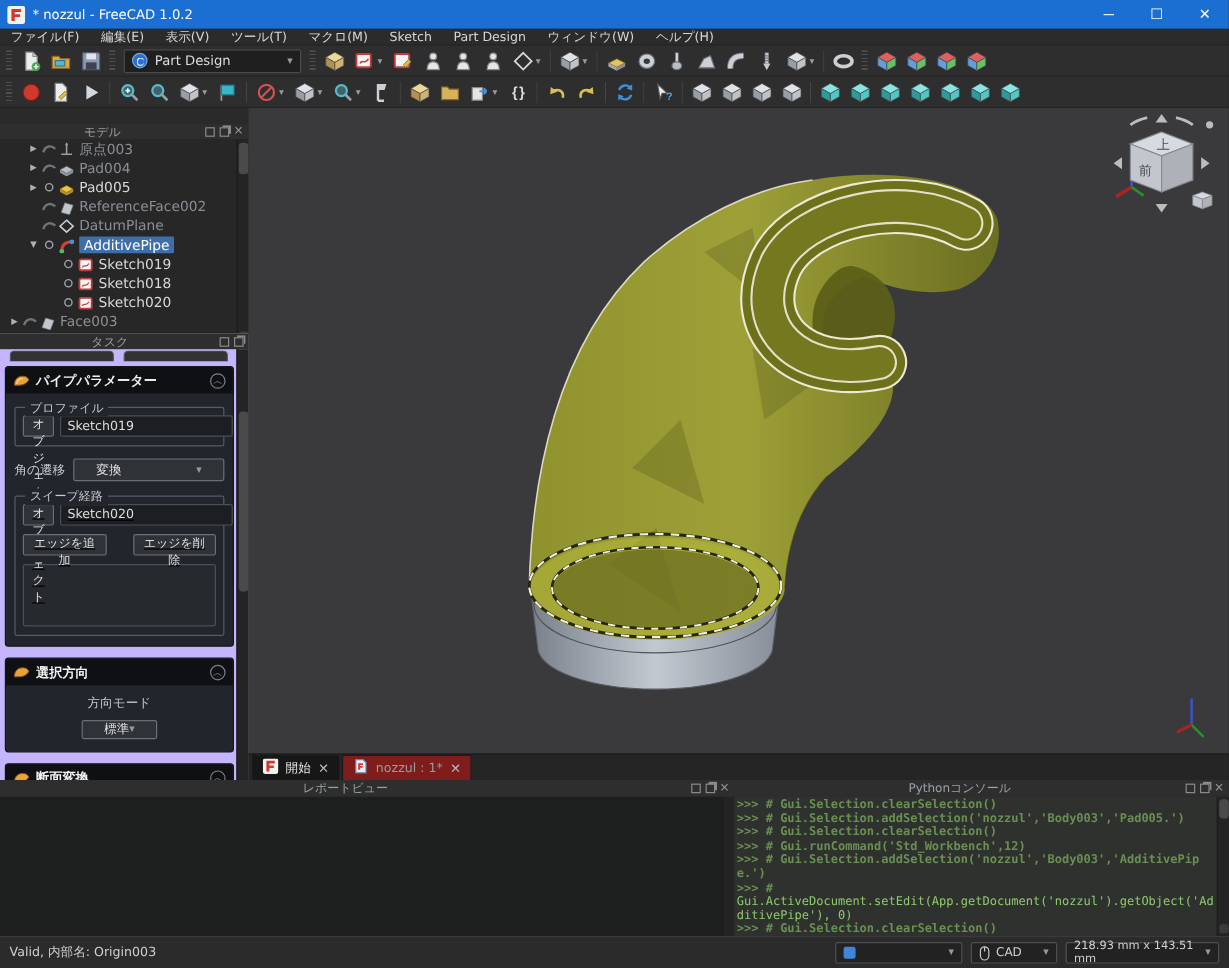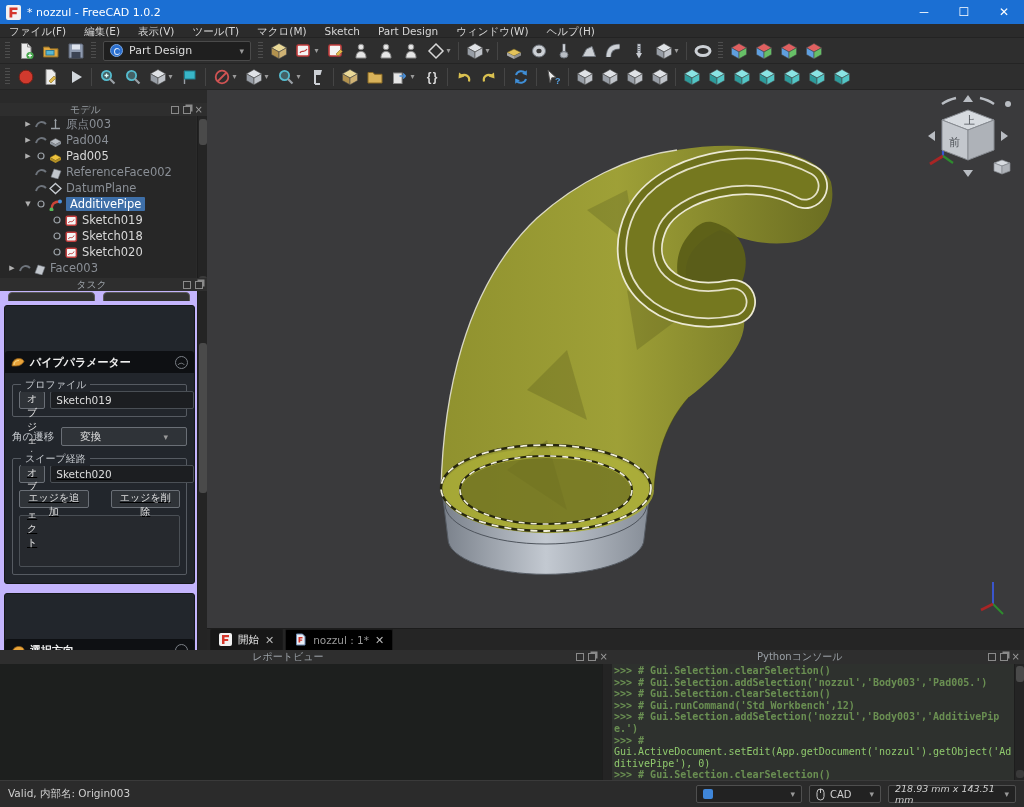--- a/index.html
+++ b/index.html
@@ -61,21 +61,21 @@
   .trow .ticon { width:15px; display:flex; justify-content:center; margin-right:3px; flex:0 0 auto; }
   .vscroll { position:absolute; width:10px; background:#242424; border-left:1px solid #1d1d1d; }
   .vthumb { position:absolute; left:1px; width:8px; background:#4a4a4a; border-radius:3px; }
 
   .taskpanel { position:absolute; left:0; top:188px; width:207px; height:372px; background:#c4b5fd; }
   .stubrow { position:absolute; left:8px; top:14px; width:182px; height:9px; display:flex; gap:8px; overflow:hidden; }
   .stub { flex:1; height:18px; border:1px solid #5a5a5a; border-radius:4px; background:#333; }
   .taskbody { position:absolute; left:4px; top:27px; right:12px; bottom:0; }
   .sect { border:1px solid #15171a; border-radius:3px; margin-bottom:9px; background:#22262c; }
   .shead { height:22px; background:#0e1013; border-radius:3px 3px 0 0; display:flex; align-items:center;
-    padding:0 6px;margin-top:45px; }
+    padding:0 6px; }
   .shead .sttl { color:#f0f0f0; font-size:11px; font-weight:bold; flex:1; margin-left:5px; }
   .chev { width:13px; height:13px; border:1px solid #7a7f86; border-radius:50%; color:#aab0b6;
     font-size:8px; line-height:11px; text-align:center; }
   .sbody { padding:6px 7px 8px 7px; }
   .fieldset { border:1px solid #565b62; border-radius:2px; padding:6px 6px 7px 6px; position:relative; margin-top:5px; }
   .legend { position:absolute; top:-7px; left:8px; background:#22262c; padding:0 4px; color:#c4c8cd; font-size:10px; }
   .frow { display:flex; gap:5px; }
   .btn { background:#2f3338; border:1px solid #6a6f76; border-radius:2px; color:#e0e0e0;
     font-size:10px; height:18px; padding:0 7px; }
   .tfield { flex:1; background:#1c1e21; border:1px solid #4a4f55; border-radius:2px; color:#dcdcdc;
@@ -94,21 +94,21 @@
   .viewport { position:absolute; left:207px; top:90px; width:817px; height:538px; background:#3a3a3c; overflow:hidden; }
   .navcube { position:absolute; right:10px; top:4px; }
   .axistri { position:absolute; right:14px; bottom:8px; }
 
   
   .doctabs { position:absolute; left:207px; top:628px; width:817px; height:22px; background:#252525;
     display:flex; align-items:flex-end; gap:2px; padding-left:3px; border-top:1px solid #1c1c1c; }
   .dtab { height:21px; display:flex; align-items:center; gap:6px; padding:0 8px;
     font-size:10.5px; border:1px solid #1a1a1a; border-bottom:0; border-radius:2px 2px 0 0; }
   .dtab.active { background:#171717; color:#e8e8e8; }
-  .dtab.inactive { background:#000000; color:#9a9a9a; }
+  .dtab.inactive { background:#7f1d1d; color:#9a9a9a; }
   .dtab .x { color:#b8b8b8; font-size:11px; font-weight:bold; }
 
   
   .report { position:absolute; left:0; top:650px; width:612px; height:130px; background:#2e2e2e; }
   .reportbody { position:absolute; left:0; top:14px; right:9px; bottom:0; background:#1d1f1e; }
   .pycon { position:absolute; left:612px; top:650px; width:412px; height:130px; background:#2e2e2e; }
   .pybody { position:absolute; left:0; top:14px; right:9px; bottom:0; background:#2e312e; overflow:hidden;
     font-family:"DejaVu Sans Mono","Liberation Mono",monospace; font-size:10px; line-height:11.6px;
     padding:1px 2px; }
   .pyline { white-space:pre-wrap; word-break:break-all; }
@@ -951,16 +951,16 @@
   </div>
   <div class="swidget" style="width:72px;">
     <svg width="9" height="13" viewBox="0 0 9 13">
         <rect x="1" y="1" width="7" height="11" rx="3.5" fill="none" stroke="#c8c8c8"></rect>
         <path d="M4.5 1v4" stroke="#c8c8c8"></path>
       </svg>
     <span style="flex:1">CAD</span>
     <span class="caret">▾</span>
   </div>
   <div class="swidget" style="width:128px;">
-    <span style="flex:1; font-size:9.5px;font-style:italic;">218.93 mm x 143.51 mm</span>
+    <span style="flex:1; font-size:9.5px;">218.93 mm x 143.51 mm</span>
     <span class="caret">▾</span>
   </div>
 </div>
 
 </body></html>

